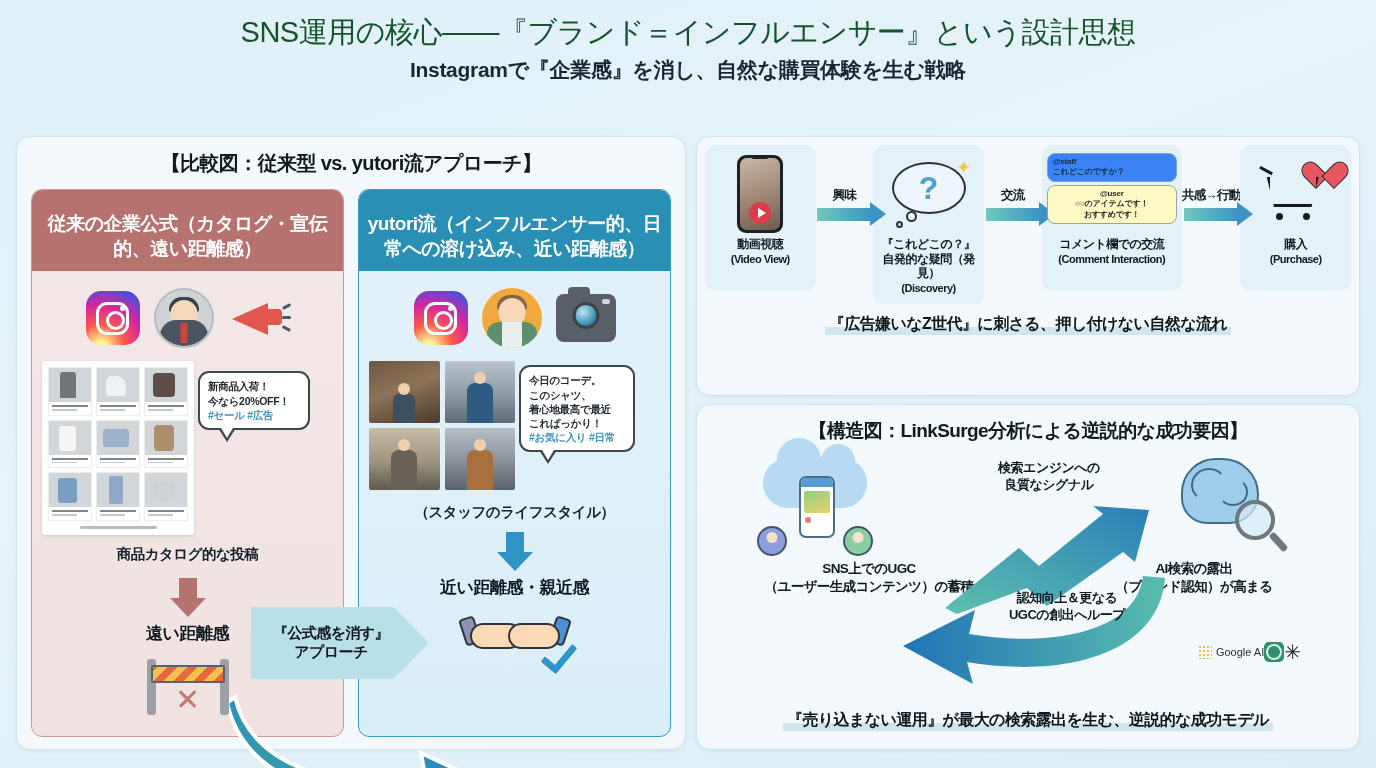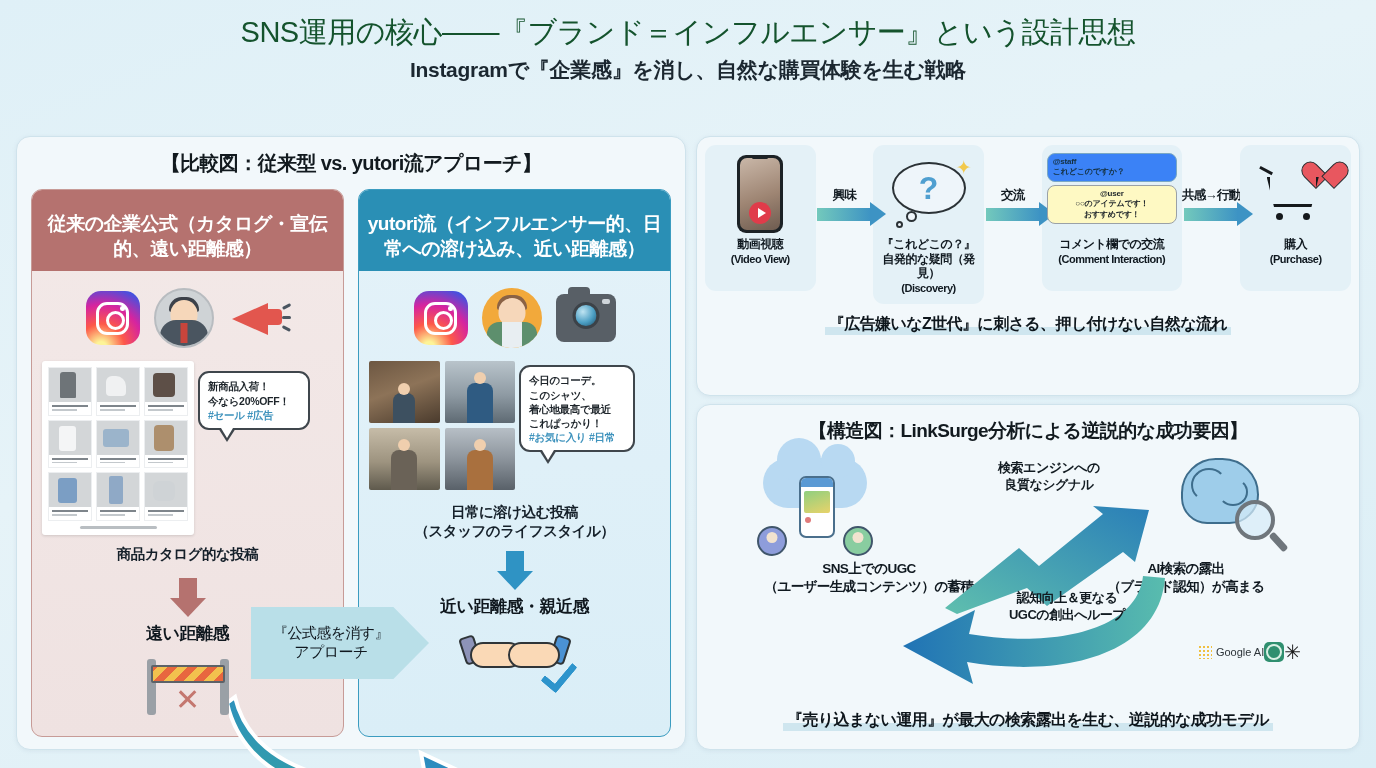--- a/index.html
+++ b/index.html
@@ -197,21 +197,21 @@
      border-left: 7px solid #2d94cc; border-bottom: 7px solid #2d94cc;
      transform: rotate(-50deg); border-radius: 2px; }
 
   
   #swoop-right { position: absolute; left: 232px; top: 586px; }
   #approach-badge {
     position: absolute; left: 234px; top: 470px; width: 178px; height: 72px;
     background: #b9dfe8; display: flex; flex-direction: column;
     align-items: center; justify-content: center;
     clip-path: polygon(0 0, 80% 0, 100% 50%, 80% 100%, 0 100%);
-    font-size: 15px; font-weight: normal; color: #10181f; line-height: 1.25;
+    font-size: 15px; font-weight: bold; color: #10181f; line-height: 1.25;
     letter-spacing: -0.6px; text-align: center; padding-right: 18px;
   }
 
   
   #flow { display: flex; align-items: flex-start; justify-content: center;
           padding: 8px 8px 0; gap: 0; }
   .flow-step { width: 118px; background: #e4f1f7; border-radius: 11px;
       padding: 8px 5px 8px; display: flex; flex-direction: column;
       align-items: center; min-height: 146px; }
   .flow-step.wide { width: 150px; }
@@ -538,21 +538,20 @@
         <div class="bubble" style="left:160px;top:4px;width:116px;">
           <div>今日のコーデ。</div>
           <div>このシャツ、</div>
           <div>着心地最高で最近</div>
           <div>これぱっかり！</div>
           <div class="tagline">#お気に入り #日常</div>
           <div class="tail"></div>
         </div>
       </div>
 
-      <div class="col-caption">日常に溶け込む投稿</div>
       <div class="col-caption">（スタッフのライフスタイル）</div>
 
       <div id="yutori-arrow" style="margin-top:10px;">
         <div class="arrow-stem"></div>
           <div class="big-arrow-down"></div>
       </div>
 
       <div class="result-label">近い距離感・親近感</div>
 
       <div class="handshake">
@@ -692,21 +691,21 @@
     </div>
     <div class="node-label" style="left:2px;top:116px;width:340px;">
       <div>SNS上でのUGC</div>
       <div>（ユーザー生成コンテンツ）の蓄積</div>
     </div>
 
     <div class="brain">
       <div class="b"></div>
         <div class="mag"></div>
     </div>
-    <div class="node-label" style="right:8px;top:116px;width:330px;text-align:center;">
+    <div class="node-label" style="right:0px;top:116px;width:330px;text-align:center;">
       <div>AI検索の露出</div>
       <div>（ブランド認知）が高まる</div>
     </div>
 
     <svg style="position:absolute;left:246px;top:60px;" width="220" height="110" viewBox="0 0 220 110">
       <defs>
         <linearGradient id="upGrad" x1="0" y1="1" x2="1" y2="0">
           <stop offset="0%" stop-color="#5fbfae"></stop>
           <stop offset="100%" stop-color="#2a7fb8"></stop>
         </linearGradient>

